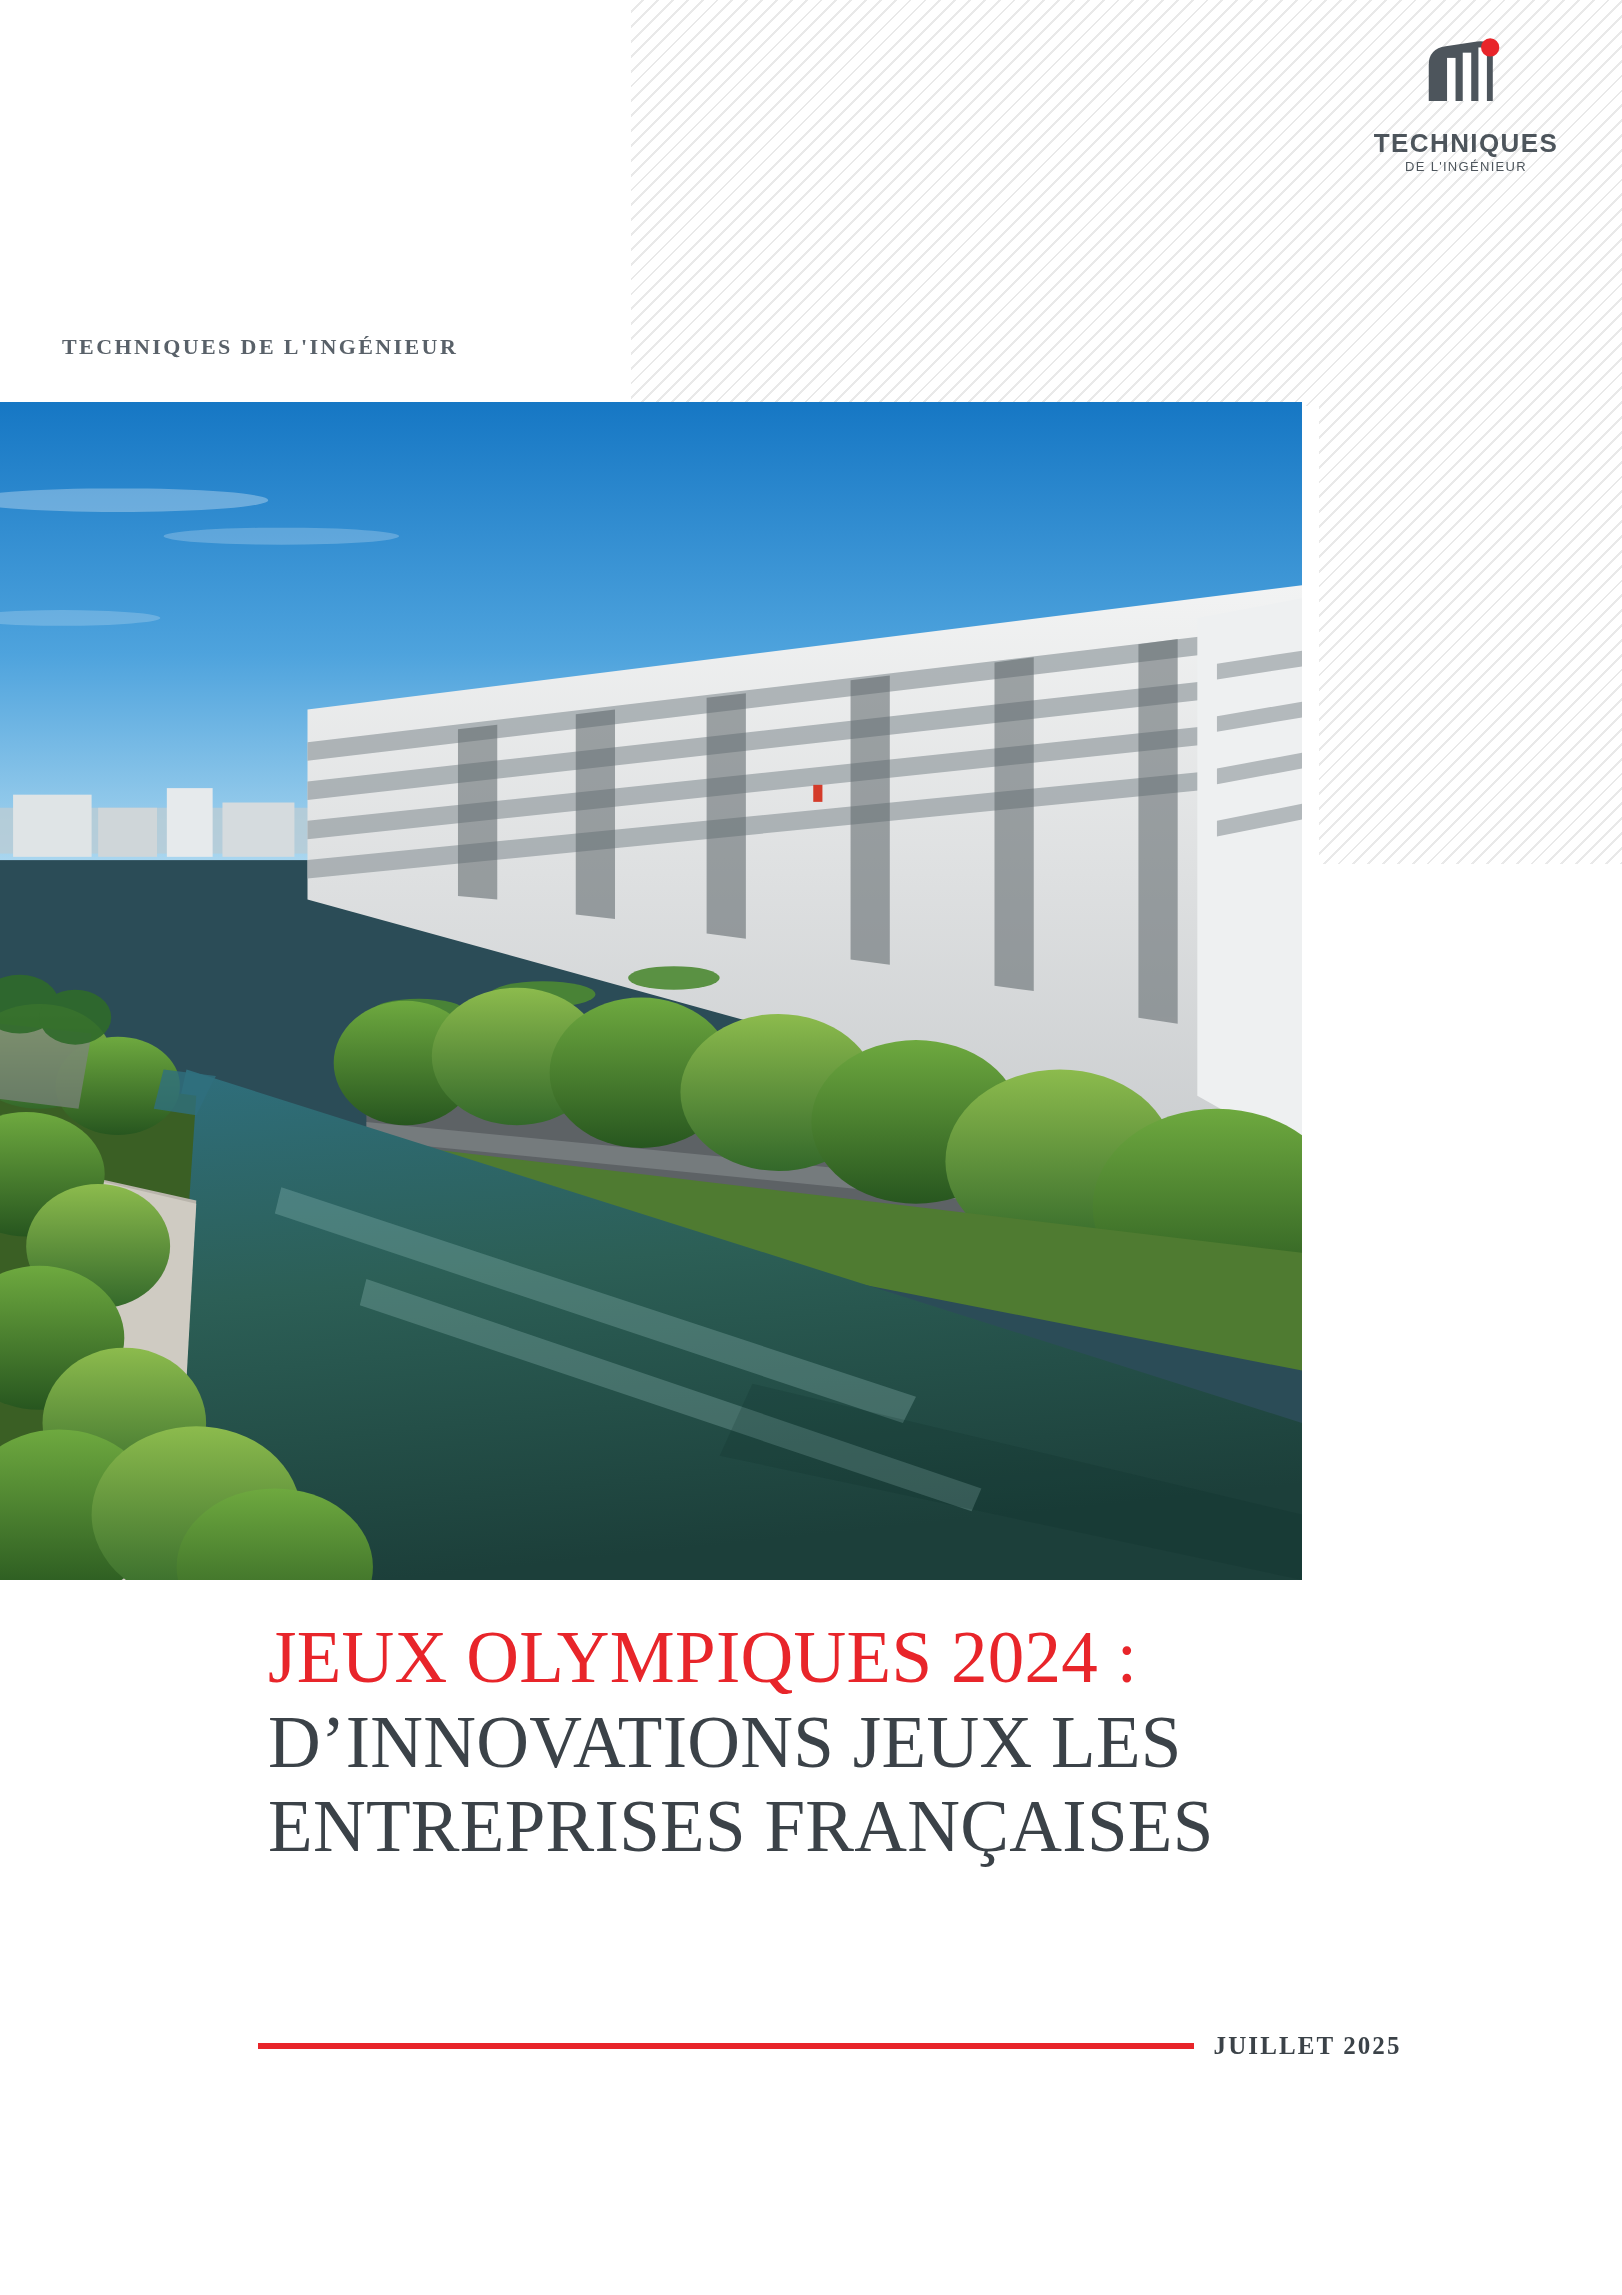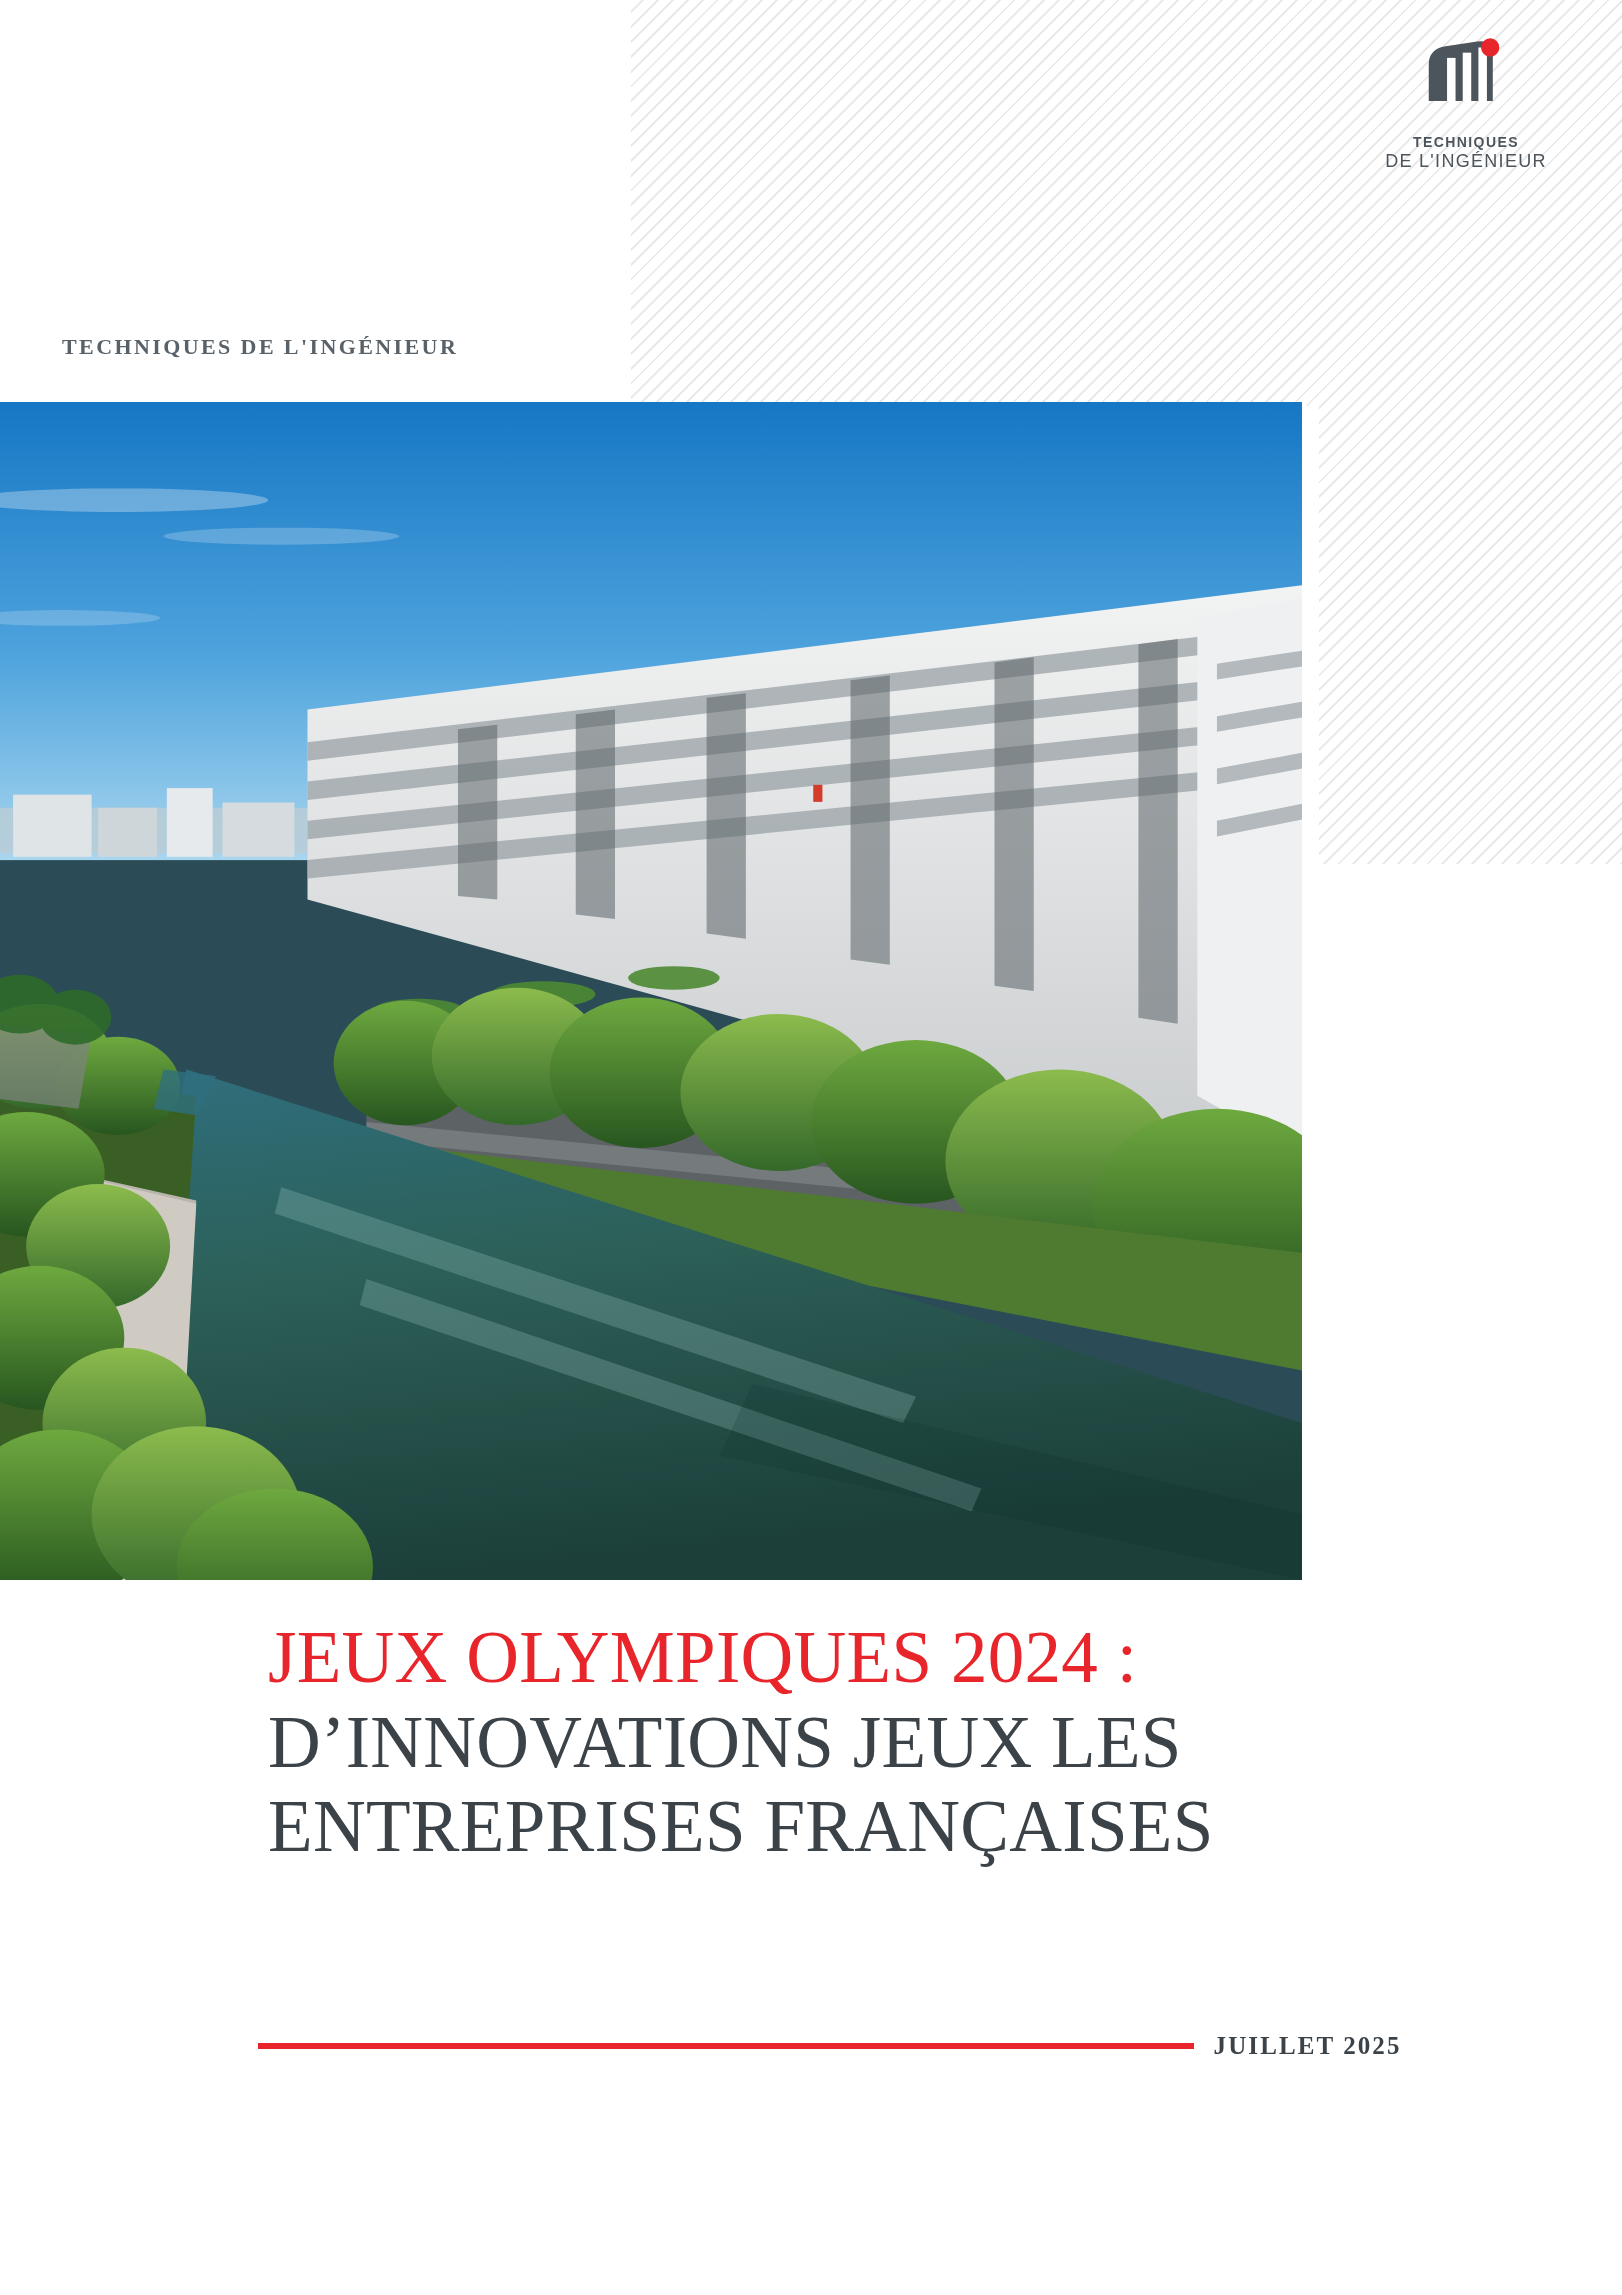--- a/index.html
+++ b/index.html
@@ -51,30 +51,30 @@
   }
   .logo-mark {
     width: 196px;
     height: 85px;
     position: relative;
   }
   .logo-mark svg { display: block; margin: 0 auto; }
   .logo-text-1 {
     font-family: "Liberation Sans", sans-serif;
     font-weight: 700;
-    font-size: 14px;
+    font-size: 26px;
     letter-spacing: 1.4px;
     color: #4d555c;
     line-height: 1.18;
-    margin-top: 11px;
+    margin-top: 5px;
   }
   .logo-text-2 {
     font-family: "Liberation Sans", sans-serif;
     font-weight: 400;
-    font-size: 18px;
+    font-size: 13px;
     letter-spacing: 1.3px;
     color: #4d555c;
     line-height: 1.18;
     text-align: center;
   }
 
   
   .kicker {
     position: absolute;
     top: 334px;

